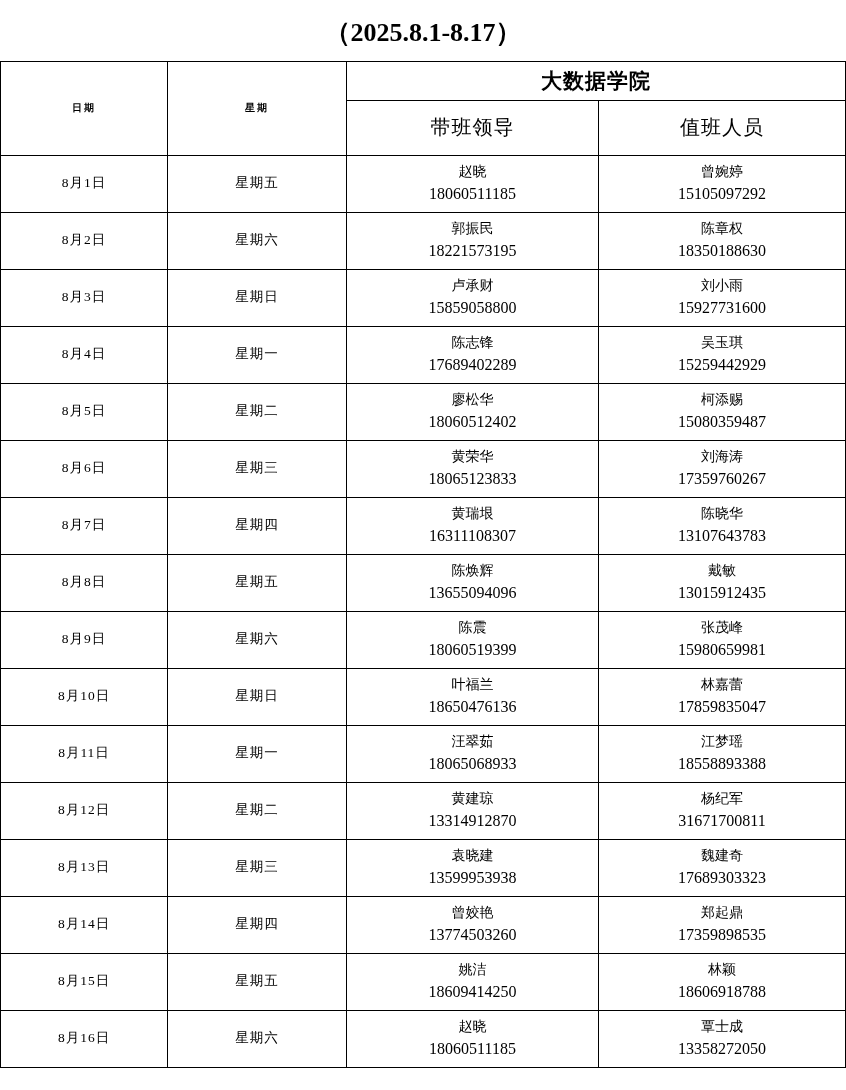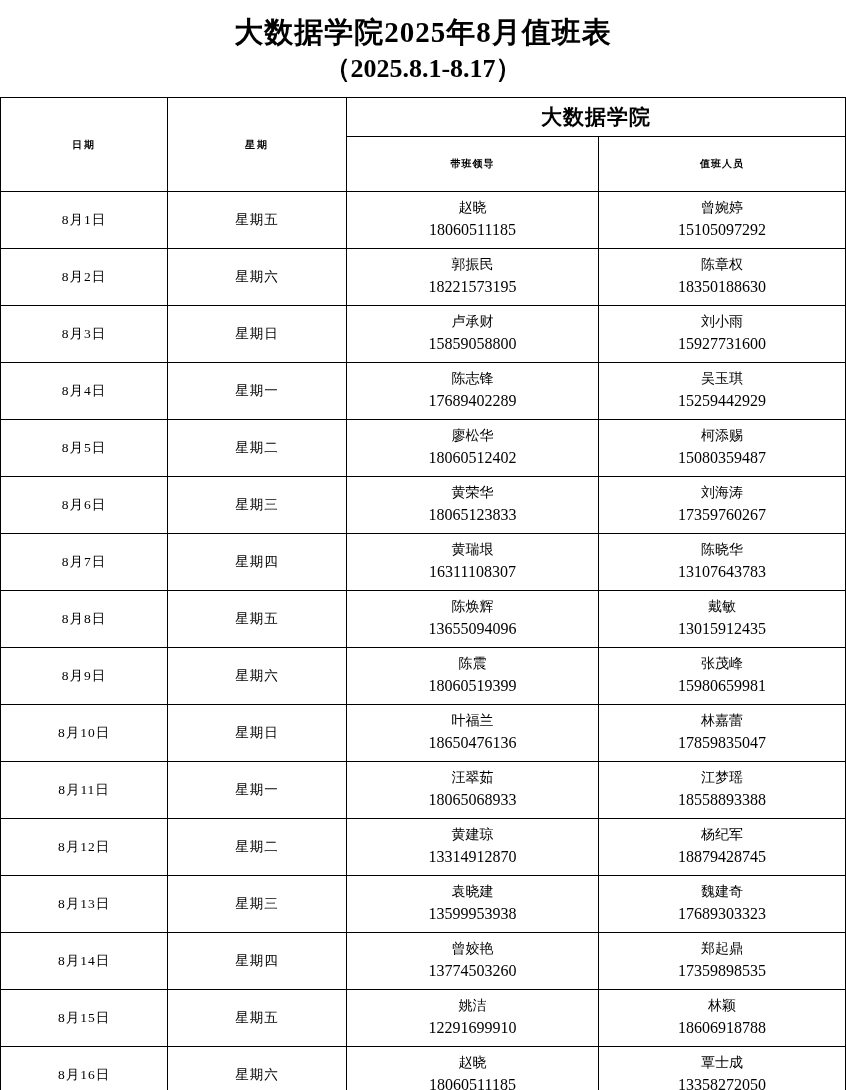--- a/index.html
+++ b/index.html
@@ -51,22 +51,22 @@
   col.c-lead  { width: 252px; }
   col.c-staff { width: 247px; }
 
   th.group-head {
     font-size: 21px;
     font-weight: bold;
     height: 36px;
     letter-spacing: 1px;
   }
   th.col-head {
-    font-size: 10px;
-    font-weight: bold;
+    font-size: 20px;
+    font-weight: normal;
     height: 52px;
     letter-spacing: 1px;
   }
   th.side-head {
     font-size: 10px;
     font-weight: bold;
     letter-spacing: 2px;
   }
   td.cell {
     font-size: 13.5px;
@@ -87,21 +87,20 @@
     letter-spacing: 1px;
     margin-left: 41px;
   }
 </style>
 </head>
 <body>
 
 <div class="page">
 
   <div class="title-block">
-    <div class="title-main">大数据学院2025年8月值班表</div>
     <div class="title-sub">（2025.8.1-8.17）</div>
   </div>
 
   <table class="duty">
     <colgroup>
       <col class="c-date">
       <col class="c-week">
       <col class="c-lead">
       <col class="c-staff">
     </colgroup>
@@ -251,21 +250,21 @@
         </tr>
         <tr>
           <td class="cell date-cell">8月12日</td>
           <td class="cell week-cell">星期二</td>
           <td class="cell">
             <span class="nm">黄建琼</span>
             <span class="ph">13314912870</span>
           </td>
           <td class="cell">
             <span class="nm">杨纪军</span>
-            <span class="ph">18879428745</span>
+            <span class="ph">31671700811</span>
           </td>
         </tr>
         <tr>
           <td class="cell date-cell">8月13日</td>
           <td class="cell week-cell">星期三</td>
           <td class="cell">
             <span class="nm">袁晓建</span>
             <span class="ph">13599953938</span>
           </td>
           <td class="cell">
@@ -283,21 +282,21 @@
           <td class="cell">
             <span class="nm">郑起鼎</span>
             <span class="ph">17359898535</span>
           </td>
         </tr>
         <tr>
           <td class="cell date-cell">8月15日</td>
           <td class="cell week-cell">星期五</td>
           <td class="cell">
             <span class="nm">姚洁</span>
-            <span class="ph">12291699910</span>
+            <span class="ph">18609414250</span>
           </td>
           <td class="cell">
             <span class="nm">林颖</span>
             <span class="ph">18606918788</span>
           </td>
         </tr>
         <tr>
           <td class="cell date-cell">8月16日</td>
           <td class="cell week-cell">星期六</td>
           <td class="cell">

